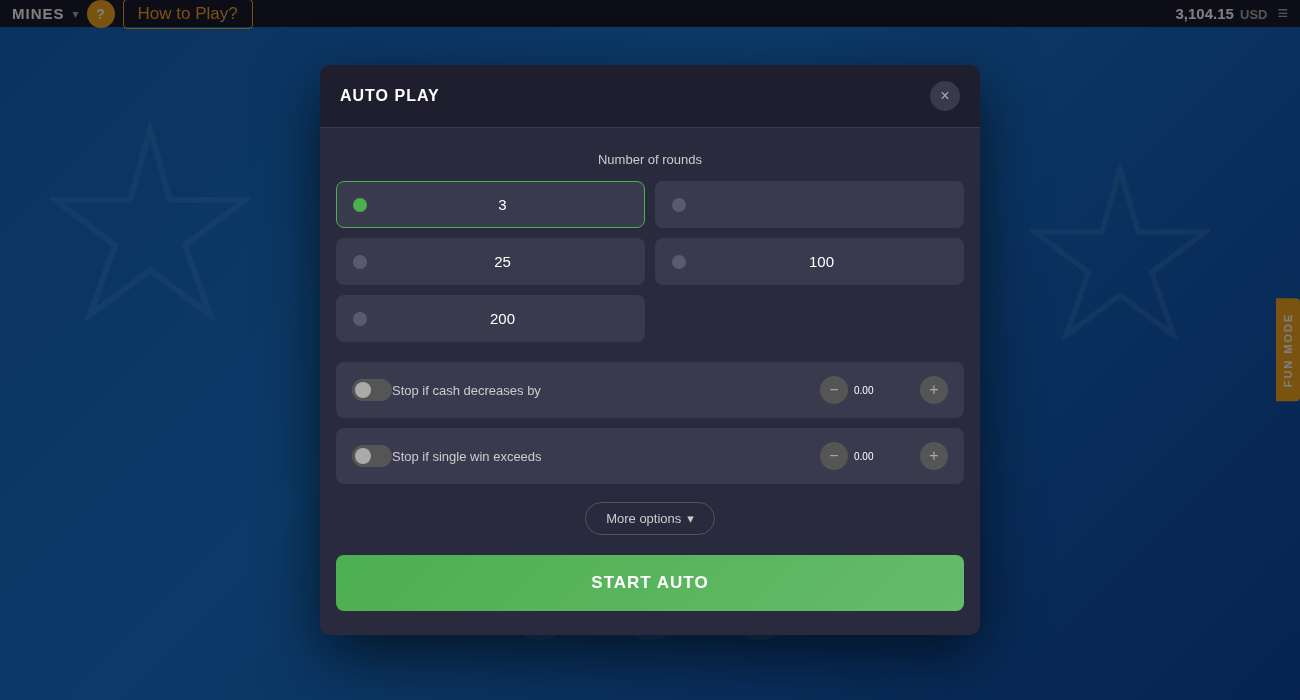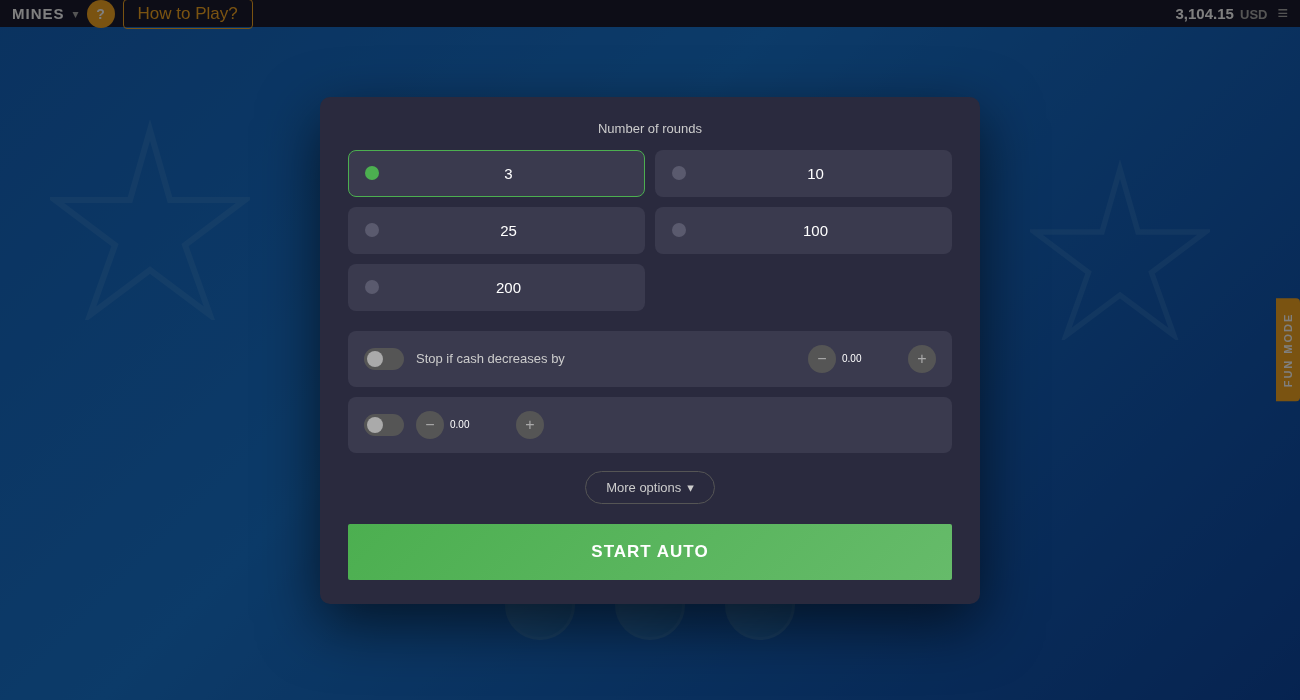--- a/index.html
+++ b/index.html
@@ -187,21 +187,21 @@
       border: none;
       color: #aaa;
       font-size: 16px;
       cursor: pointer;
       display: flex;
       align-items: center;
       justify-content: center;
     }
 
     .modal-body {
-      padding: 24px 28px;
+      padding: 24px 16px;
     }
 
     
     .section-label {
       color: #ccc;
       font-size: 13px;
       text-align: center;
       margin-bottom: 14px;
     }
 
@@ -248,21 +248,20 @@
       text-align: center;
     }
 
     
     .toggle-row {
       background: #3a3a4e;
       border-radius: 8px;
       padding: 14px 16px;
       display: flex;
       align-items: center;
-      gap: 12px;
       margin-bottom: 10px;
     }
 
     .toggle {
       width: 40px;
       height: 22px;
       border-radius: 11px;
       background: #555;
       position: relative;
       cursor: pointer;
@@ -332,21 +331,21 @@
       display: flex;
       gap: 6px;
     }
 
     
     .start-btn {
       width: 100%;
       padding: 18px;
       background: linear-gradient(135deg, #4caf50, #66bb6a);
       border: none;
-      border-radius: 2px;
+      border-radius: 8px;
       color: #fff;
       font-size: 17px;
       font-weight: 700;
       letter-spacing: 1px;
       cursor: pointer;
       text-transform: uppercase;
     }
 
     
     .star-svg {
@@ -386,37 +385,40 @@
     </span>
     <span class="menu-icon">≡</span>
   </div>
 </div>
 
 <div class="fun-mode-tab">FUN MODE</div>
 
 <div class="modal-overlay">
   <div class="modal">
 
+    <div class="modal-header">
+      <span class="modal-title">AUTO PLAY</span>
+      <button class="modal-close">×</button>
+    </div>
 
     <div class="modal-body">
 
       
       <div class="section-label">Number of rounds</div>
 
       
       <div class="rounds-grid">
 
         <div class="round-option selected">
           <div class="round-radio"></div>
           <span class="round-value">3</span>
         </div>
 
         <div class="round-option">
           <div class="round-radio"></div>
-          <span class="round-value">10</span>
         </div>
 
         <div class="round-option">
           <div class="round-radio"></div>
           <span class="round-value">25</span>
         </div>
 
         <div class="round-option">
           <div class="round-radio"></div>
           <span class="round-value">100</span>
@@ -440,20 +442,21 @@
           <span class="num-value">0.00</span>
           <button class="num-btn">+</button>
         </div>
       </div>
 
       
       <div class="toggle-row">
         <div class="toggle">
           <div class="toggle-thumb"></div>
         </div>
+        <span class="toggle-label">Stop if single win exceeds</span>
         <div class="num-control">
           <button class="num-btn">−</button>
           <span class="num-value">0.00</span>
           <button class="num-btn">+</button>
         </div>
       </div>
 
       
       <div class="more-options-row">
         <button class="more-options-btn">

